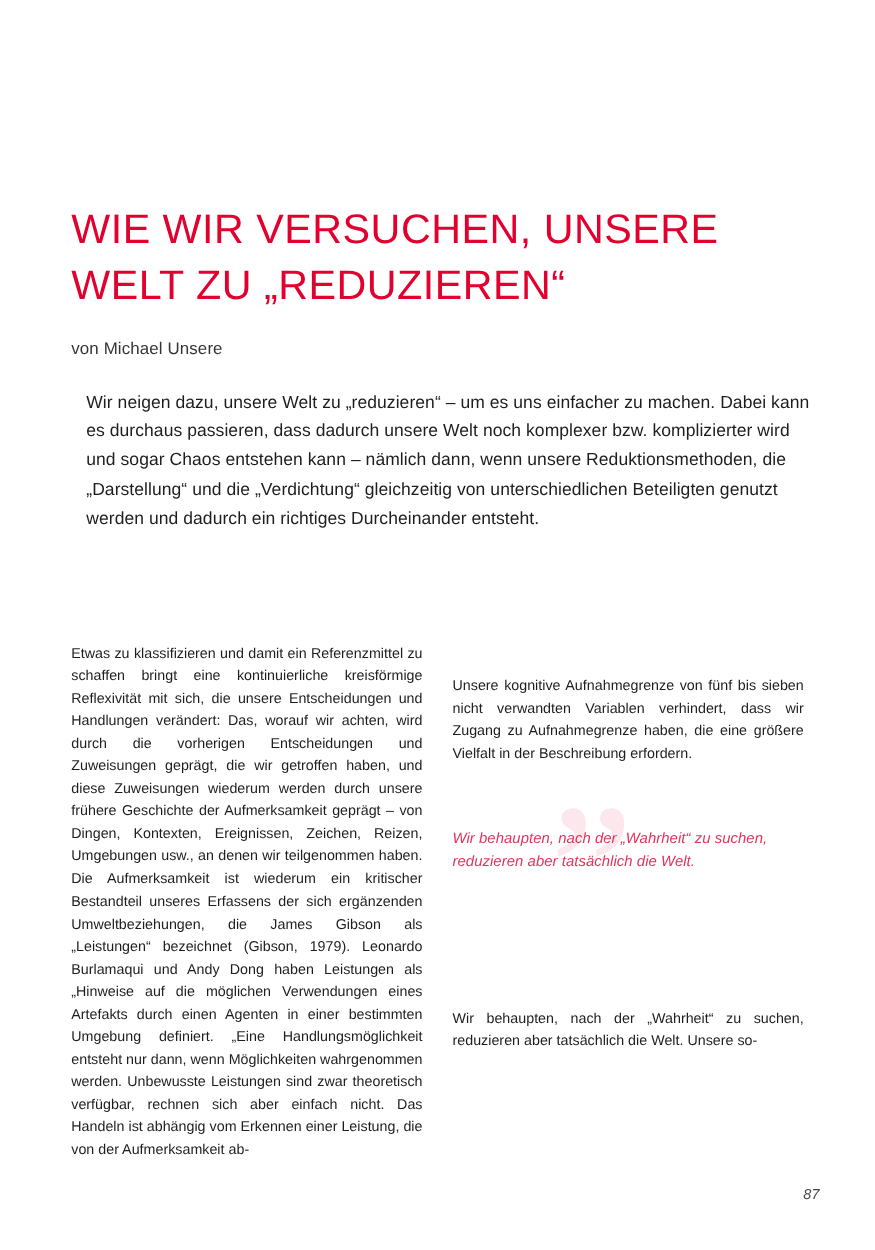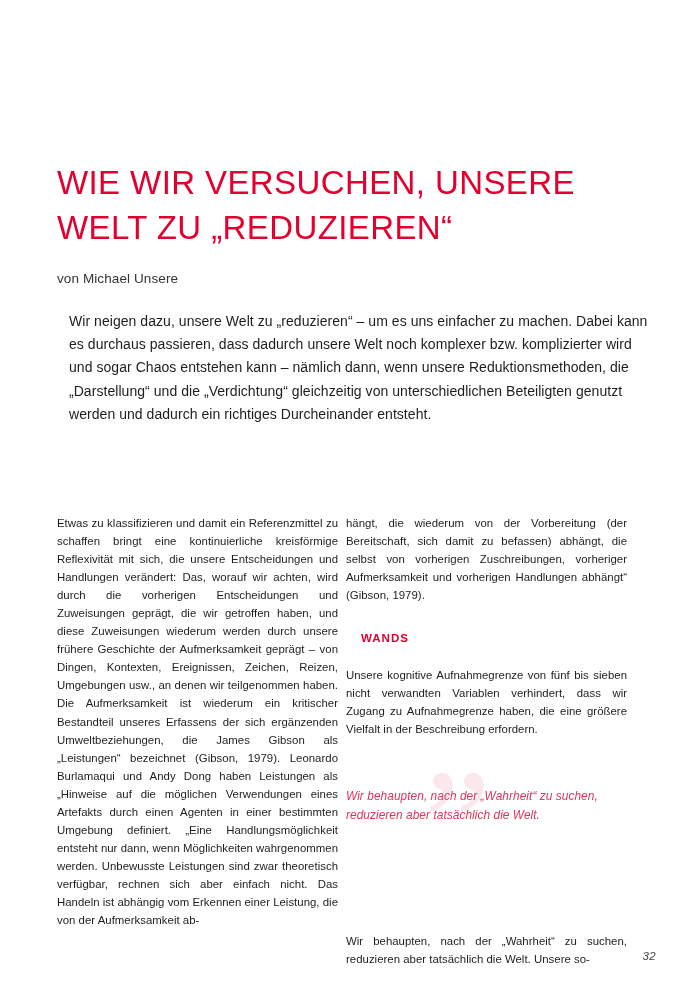--- a/index.html
+++ b/index.html
@@ -64,21 +64,21 @@
     text-align: left;
   }
 
   
   .columns {
     position: absolute;
     left: 57px;
     top: 514px;
     width: 586px;
     display: flex;
-    gap: 8px;
+    gap: 24px;
     align-items: flex-start;
   }
   .col {
     width: 281px;
     flex: 0 0 281px;
     position: relative;
   }
 
   .body-par {
     margin: 0;
@@ -167,33 +167,31 @@
 
   <p class="lead">Wir neigen dazu, unsere Welt zu „reduzieren“ – um es uns einfacher zu machen. Dabei kann es durchaus passieren, dass dadurch unsere Welt noch komplexer bzw. komplizierter wird und sogar Chaos entstehen kann – nämlich dann, wenn unsere Reduktionsmethoden, die „Darstellung“ und die „Verdichtung“ gleichzeitig von unterschiedlichen Beteiligten genutzt werden und dadurch ein richtiges Durcheinander entsteht.</p>
 
   <div class="columns">
 
     <div class="col">
       <p class="body-par">Etwas zu klassifizieren und damit ein Referenzmittel zu schaffen bringt eine kontinuierliche kreisförmige Reflexivität mit sich, die unsere Entscheidungen und Handlungen verändert: Das, worauf wir achten, wird durch die vorherigen Entscheidungen und Zuweisungen geprägt, die wir getroffen haben, und diese Zuweisungen wiederum werden durch unsere frühere Geschichte der Aufmerksamkeit geprägt – von Dingen, Kontexten, Ereignissen, Zeichen, Reizen, Umgebungen usw., an denen wir teilgenommen haben. Die Aufmerksamkeit ist wiederum ein kritischer Bestandteil unseres Erfassens der sich ergänzenden Umweltbeziehungen, die James Gibson als „Leistungen“ bezeichnet (Gibson, 1979). Leonardo Burlamaqui und Andy Dong haben Leistungen als „Hinweise auf die möglichen Verwendungen eines Artefakts durch einen Agenten in einer bestimmten Umgebung definiert. „Eine Handlungsmöglichkeit entsteht nur dann, wenn Möglichkeiten wahrgenommen werden. Unbewusste Leistungen sind zwar theoretisch verfügbar, rechnen sich aber einfach nicht. Das Handeln ist abhängig vom Erkennen einer Leistung, die von der Aufmerksamkeit ab-</p>
     </div>
 
     <div class="col">
-      <p class="body-par">hängt, die wiederum von der Vorbereitung (der Bereitschaft, sich damit zu befassen) abhängt, die selbst von vorherigen Zuschreibungen, vorheriger Aufmerksamkeit und vorherigen Handlungen abhängt“ (Gibson, 1979).</p>
 
       <h2 class="section-head">
-        <span class="sh-indent">wands</span>
       </h2>
 
       <p class="body-par after-head">Unsere kognitive Aufnahmegrenze von fünf bis sieben nicht verwandten Variablen verhindert, dass wir Zugang zu Aufnahmegrenze haben, die eine größere Vielfalt in der Beschreibung erfordern.</p>
 
       <div class="pullquote">
         <span class="pullquote-mark">”</span>
         <p class="pullquote-text">Wir behaupten, nach der „Wahrheit“ zu suchen, reduzieren aber tatsächlich die Welt.</p>
       </div>
 
       <p class="body-par tail-par">Wir behaupten, nach der „Wahrheit“ zu suchen, reduzieren aber tatsächlich die Welt. Unsere so-</p>
     </div>
 
   </div>
 
-  <div class="folio">32</div>
+  <div class="folio">87</div>
 
 </div>
 
 </body></html>

